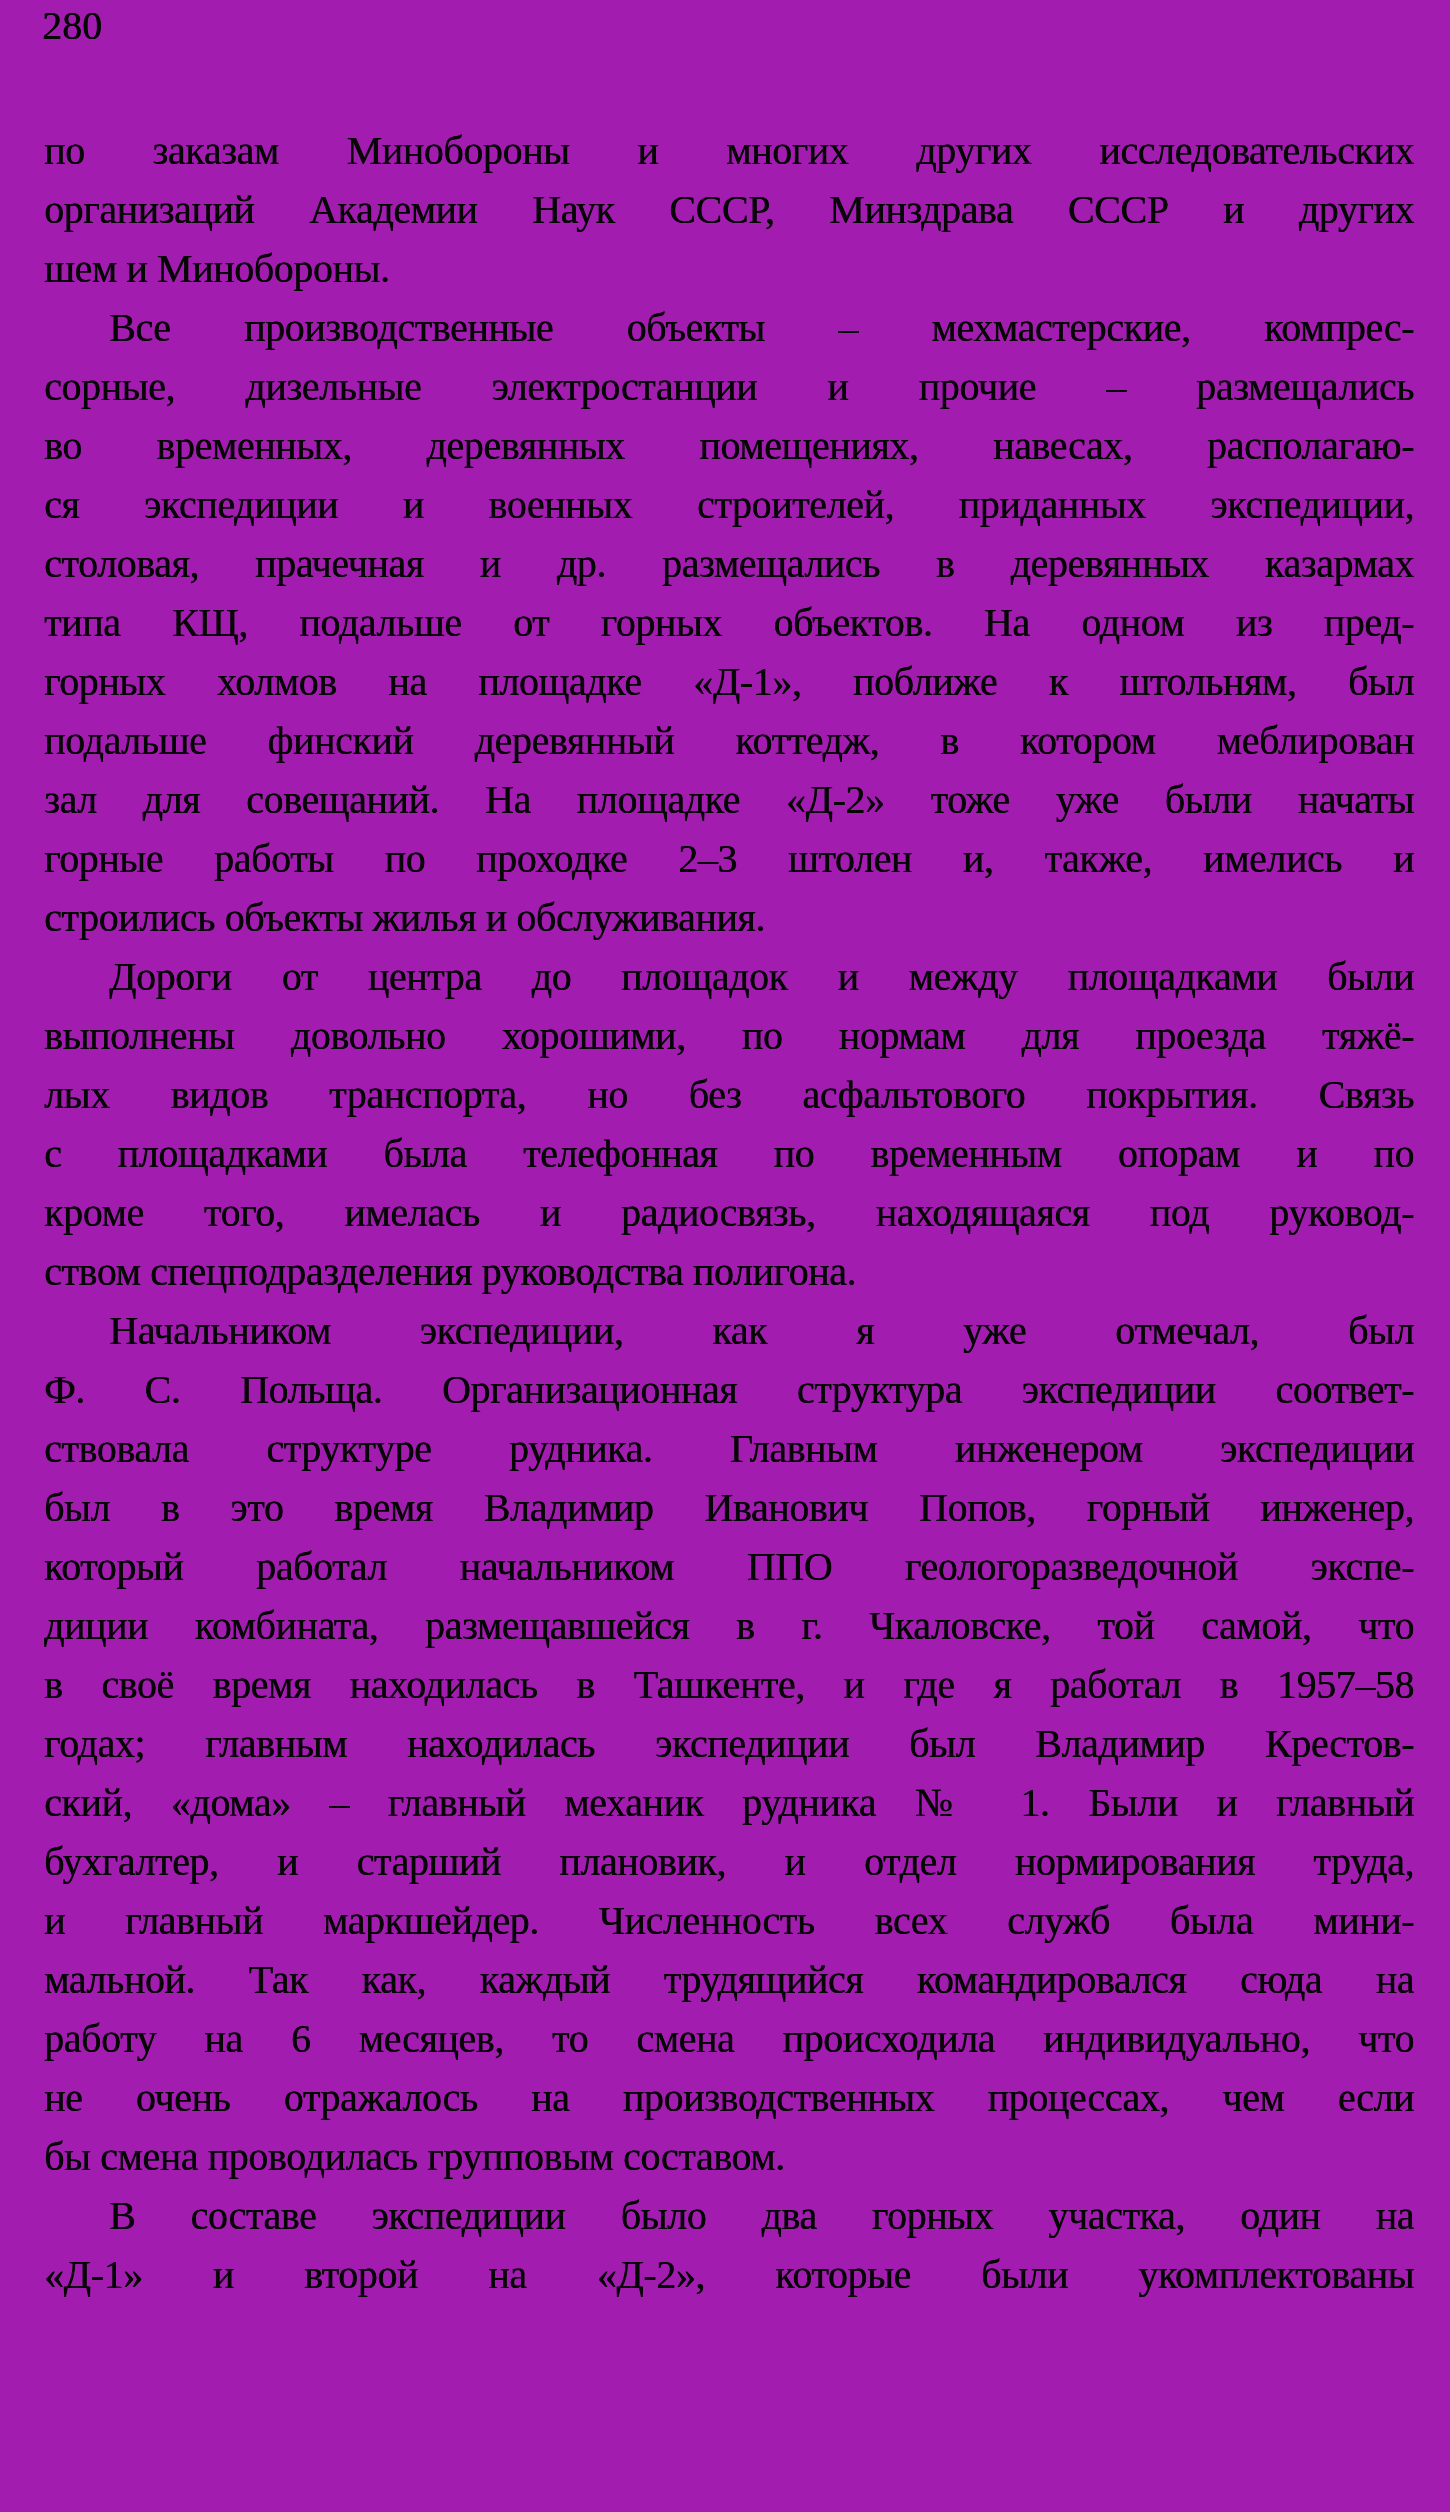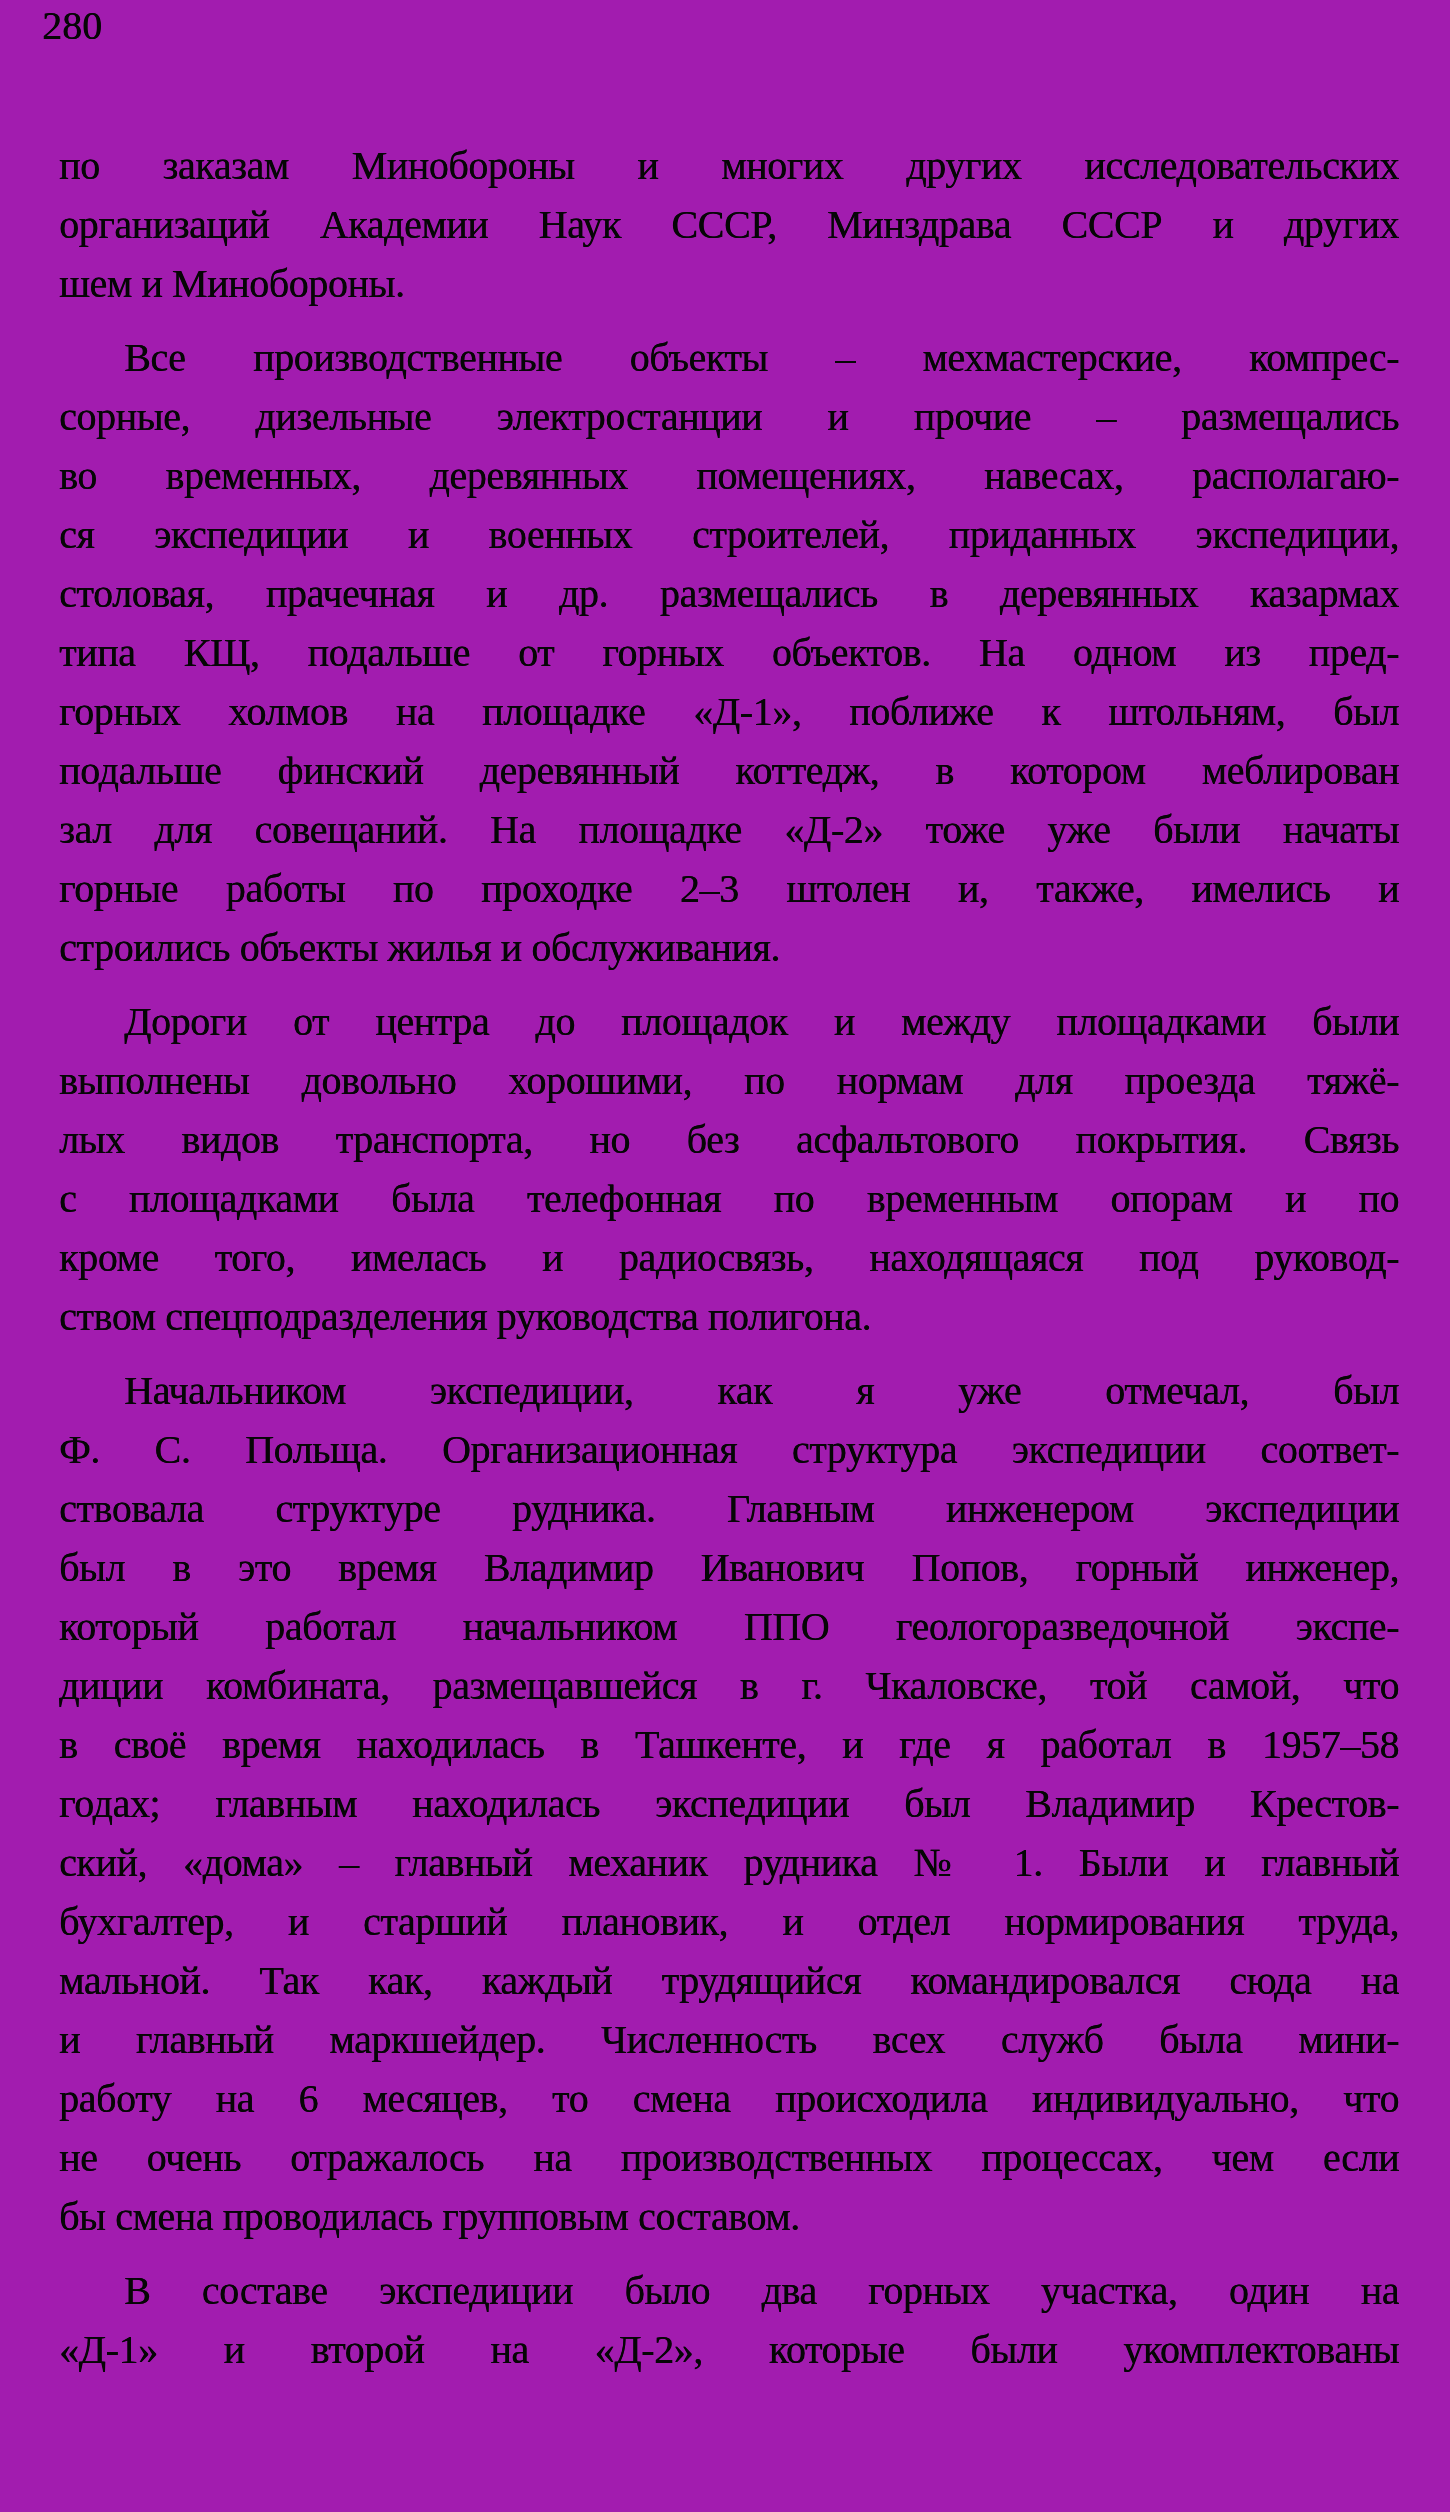--- a/index.html
+++ b/index.html
@@ -26,21 +26,21 @@
     line-height: 44px;
     letter-spacing: 0px;
     text-shadow: 0.4px 0 0 currentColor;
   }
   .text-body {
     position: absolute;
     left: 44px;
     top: 121px;
     width: 1370px;
   }
-  .para { margin: 15px; padding: 0; }
+  .para { margin: 0; padding: 0; }
   .line {
     height: 59px;
     line-height: 59px;
     font-size: 40px;
     letter-spacing: -0.4px;
     text-align: justify;
     text-align-last: justify;
     overflow: hidden;
     text-shadow: 0.4px 0 0 currentColor;
   }
@@ -83,22 +83,22 @@
         <div class="line first-indent">Начальником экспедиции, как я уже отмечал, был</div>
         <div class="line">Ф. С. Польща. Организационная структура экспедиции соответ-</div>
         <div class="line">ствовала структуре рудника. Главным инженером экспедиции</div>
         <div class="line">был в это время Владимир Иванович Попов, горный инженер,</div>
         <div class="line">который работал начальником ППО геологоразведочной экспе-</div>
         <div class="line">диции комбината, размещавшейся в г. Чкаловске, той самой, что</div>
         <div class="line">в своё время находилась в Ташкенте, и где я работал в 1957–58</div>
         <div class="line">годах; главным находилась экспедиции был Владимир Крестов-</div>
         <div class="line">ский, «дома» – главный механик рудника № 1. Были и главный</div>
         <div class="line">бухгалтер, и старший плановик, и отдел нормирования труда,</div>
+        <div class="line">и главный маркшейдер. Численность всех служб была мини-</div>
         <div class="line">мальной. Так как, каждый трудящийся командировался сюда на</div>
-        <div class="line">и главный маркшейдер. Численность всех служб была мини-</div>
         <div class="line">работу на 6 месяцев, то смена происходила индивидуально, что</div>
         <div class="line">не очень отражалось на производственных процессах, чем если</div>
         <div class="line no-stretch">бы смена проводилась групповым составом.</div>
       </div>
       <div class="para">
         <div class="line first-indent">В составе экспедиции было два горных участка, один на</div>
         <div class="line">«Д-1» и второй на «Д-2», которые были укомплектованы</div>
       </div>
     </div>
 </div>

